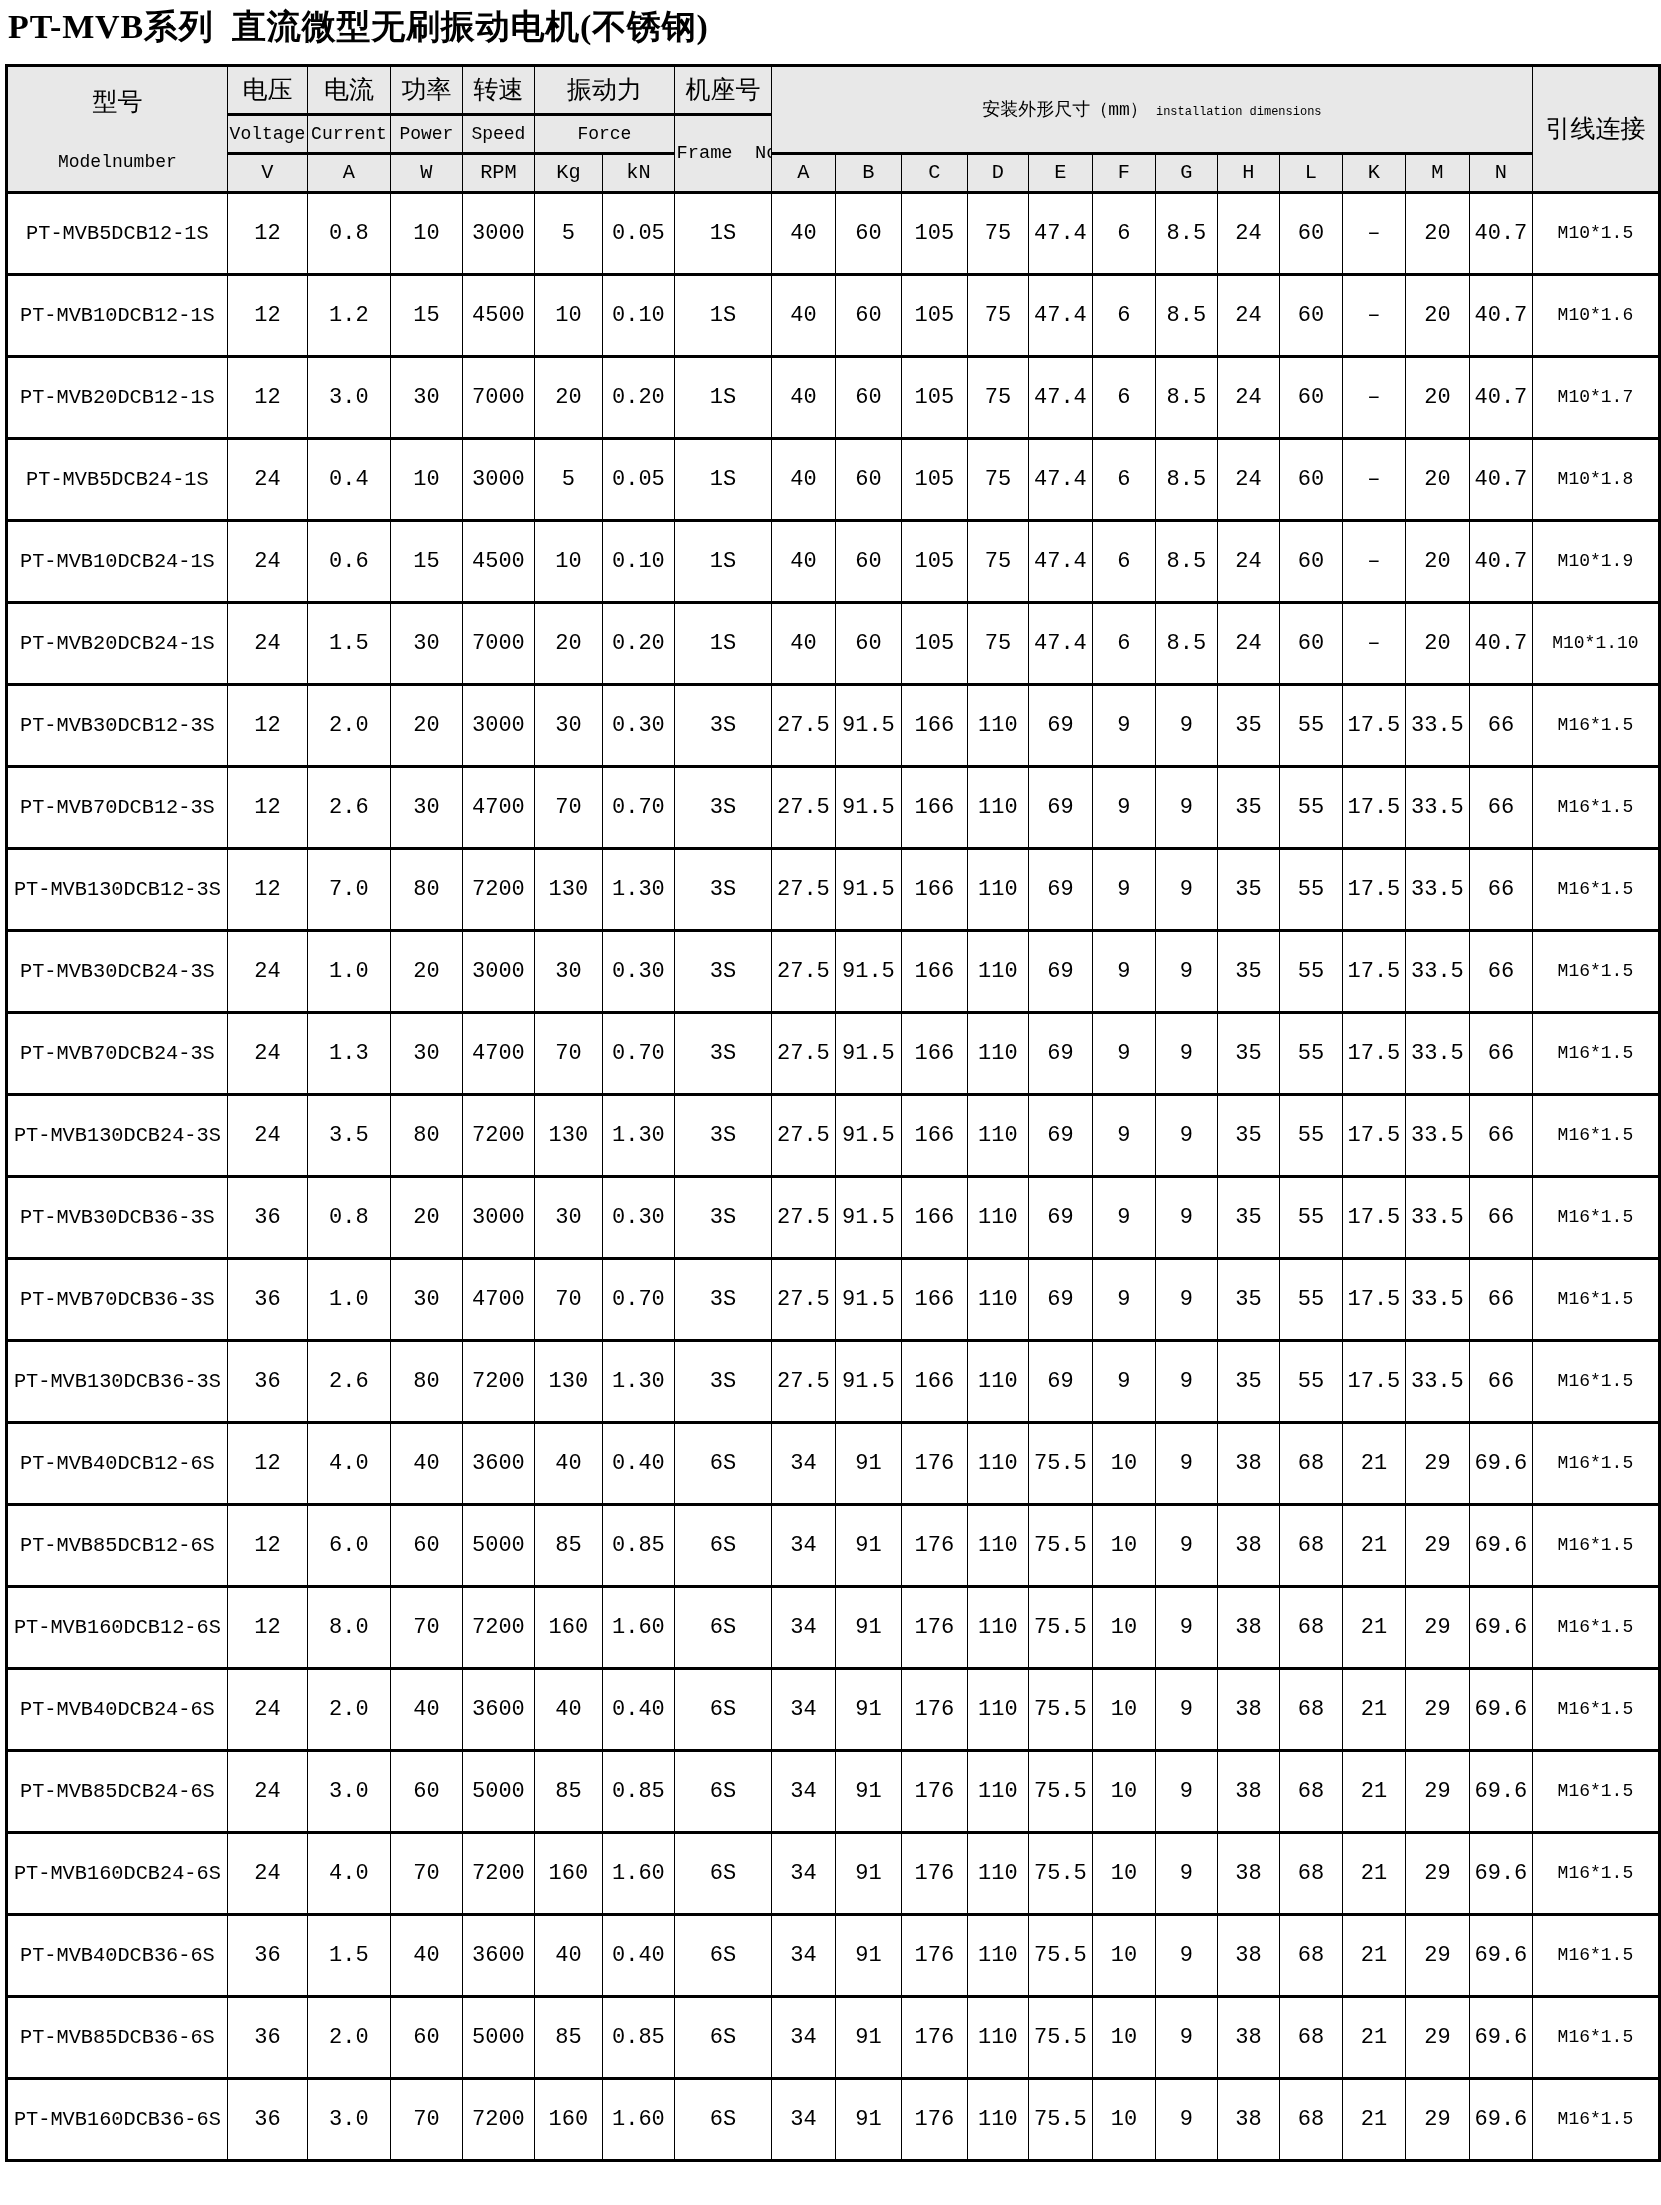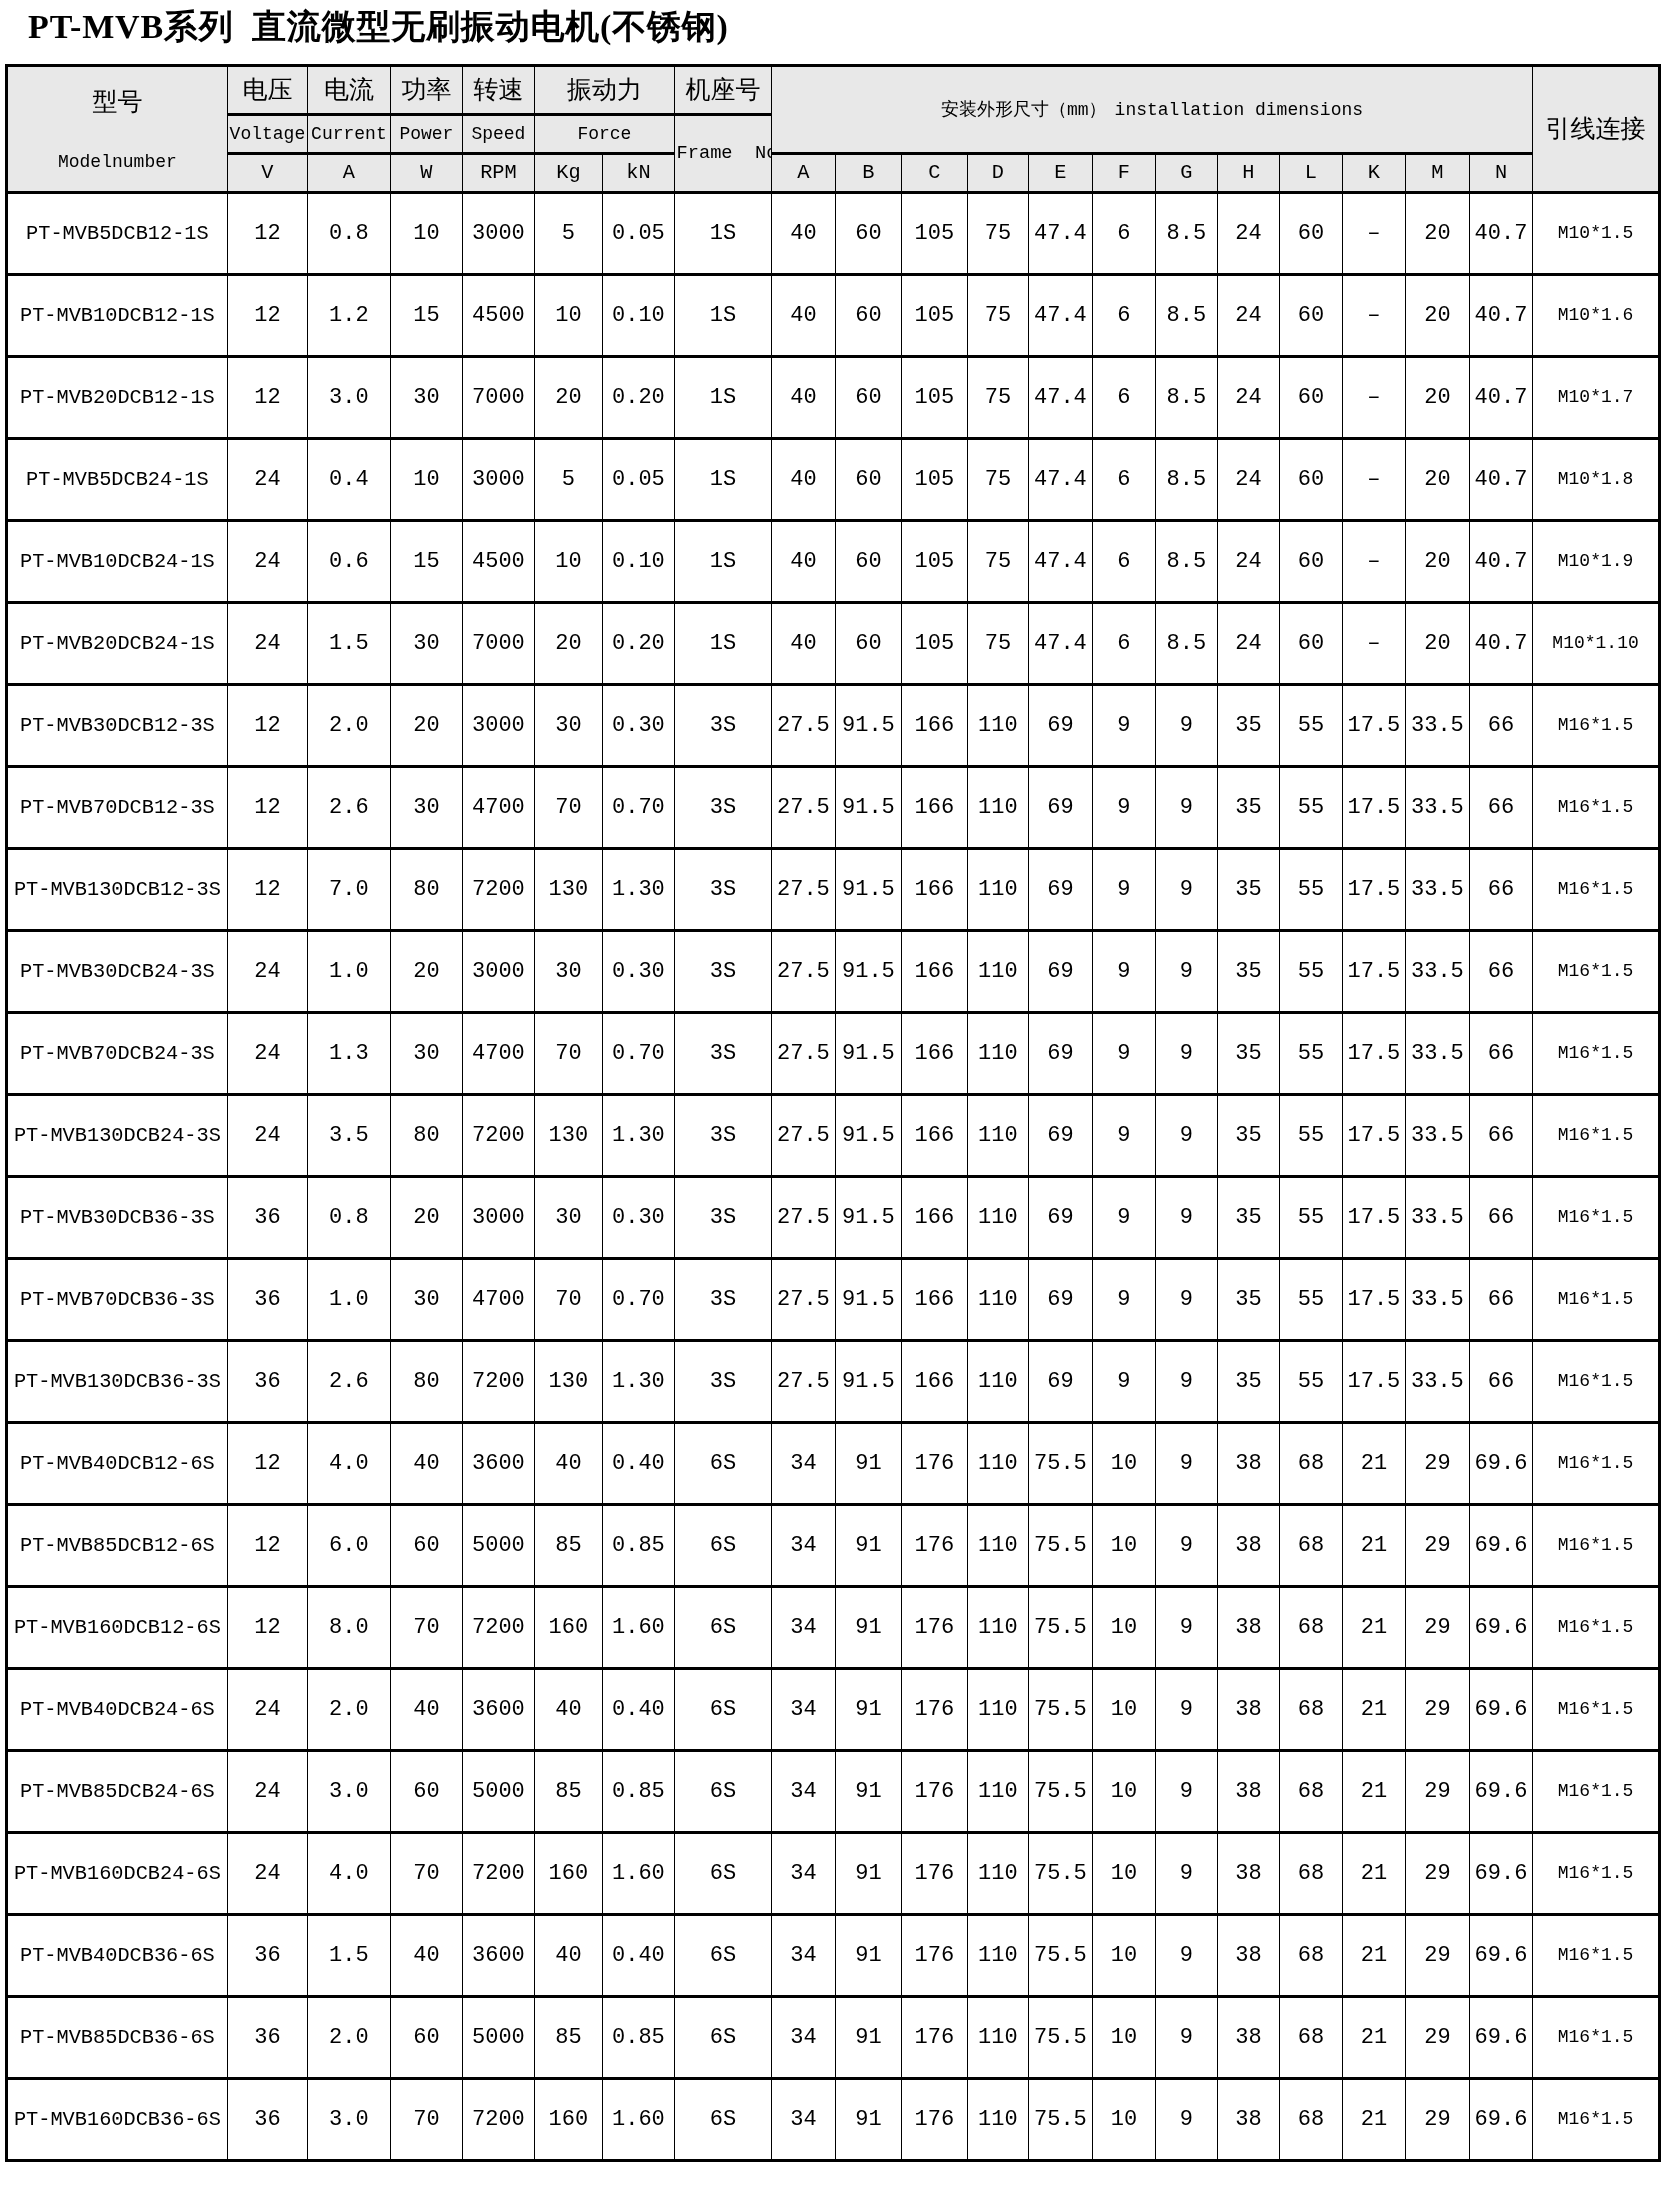--- a/index.html
+++ b/index.html
@@ -2,21 +2,21 @@
 <html style="--header-bg: #e8e8e8; --border: #000000;font-size:13px"><head>
 <meta charset="utf-8">
 <style>
   :root{ --header-bg:#e8e8e8; --border:#000; }
   *{ box-sizing:border-box; margin:0; padding:0; }
   html,body{ background:#fff; }
   body{
     width:1661px; height:2205px; overflow:hidden; position:relative;
     font-family:"Liberation Mono","DejaVu Sans Mono",monospace; color:#000;
   }
-  .titleblock{ padding:6.5px 0 0 8.1px;margin-left:20px; }
+  .titleblock{ padding:6.5px 0 0 8.1px; }
   .title{
     font-family:"Liberation Serif","DejaVu Serif",serif;
     font-weight:bold; font-size:34px; line-height:1.15; white-space:pre; letter-spacing:0.8px;
   }
   .subtitle{
     font-family:"Liberation Mono","DejaVu Sans Mono",monospace;
     font-size:17px; margin-top:11.4px; white-space:pre; letter-spacing:0.4px;
   }
   table{
     border-collapse:collapse; table-layout:fixed;
@@ -34,21 +34,21 @@
   tr.h2{ height:39px; }
   tr.h3{ height:39px; }
   tbody tr{ height:82px; background:#fff; }
   .zh{ font-size:25px; }
   .en{ font-size:18px; }
   .unit{ font-size:20.3px; }
   .letter{ font-size:20.3px; }
   .modelhead{ display:flex; flex-direction:column; align-items:center; justify-content:flex-start; gap:34px; }
   .framecell{ white-space:pre; font-size:18.7px; }
   .dimshead .zh{ font-size:18px; }
-  .dimshead .en{ font-size:18px; margin-left:8.1px; }
+  .dimshead .en{ font-size:12px; margin-left:8.1px; }
   tbody td.model{ font-size:20.3px; }
   tbody td.lead{ font-size:18px; }
 </style>
 </head>
 <body>
 
 <div class="titleblock">
   <div class="title">PT-MVB系列  直流微型无刷振动电机(不锈钢)</div>
 </div>
 

